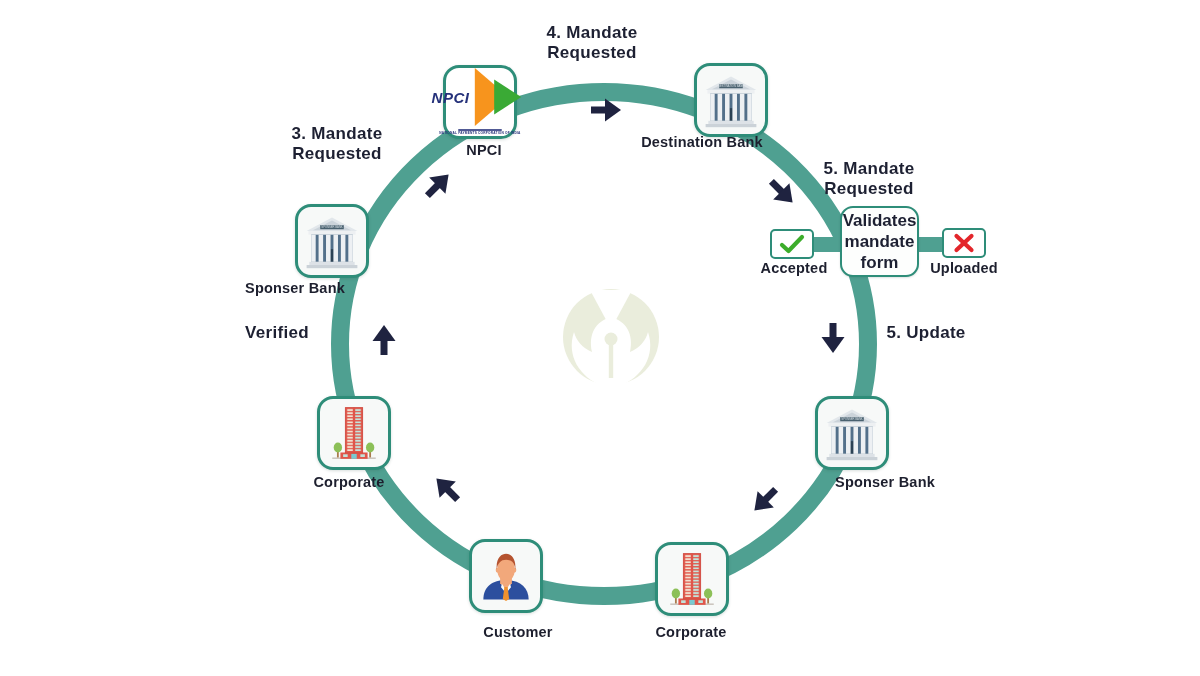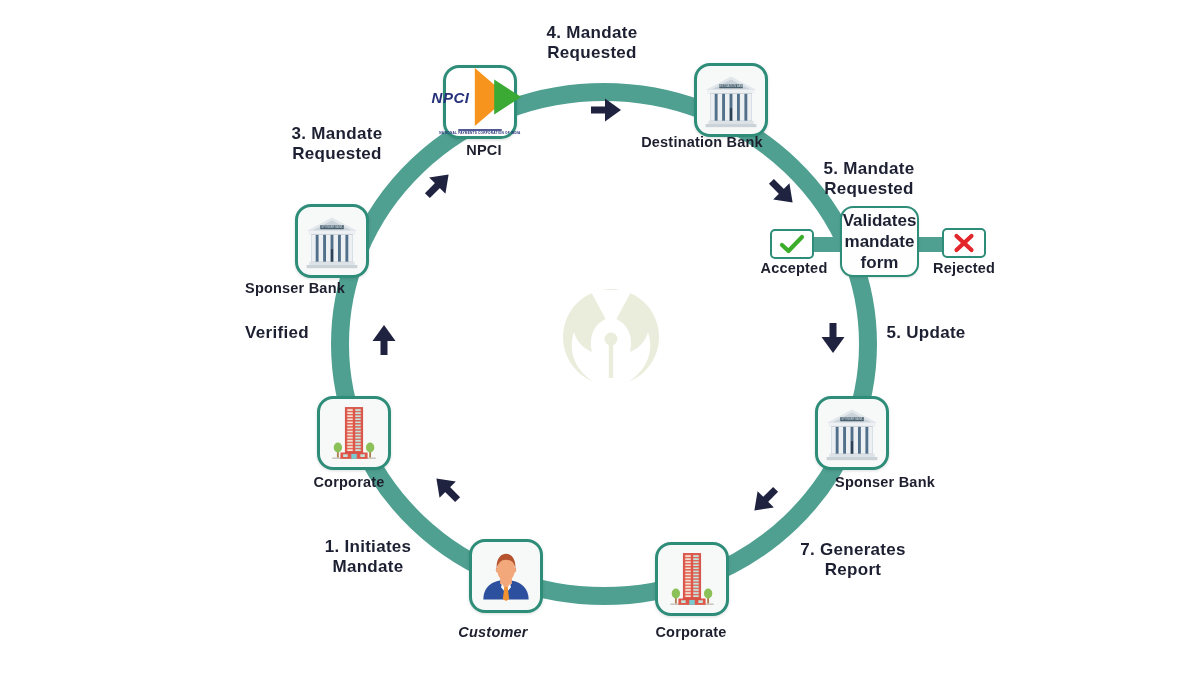--- a/index.html
+++ b/index.html
@@ -176,21 +176,21 @@
       <path d="M7 58 C7 44 17 36.5 32 36.5 C47 36.5 57 44 57 58 Z" fill="#2C4F9E"></path>
       <path d="M25.5 33 H38.5 V40 L32 47 L25.5 40 Z" fill="#F2A87B"></path>
       <path d="M27.5 40.5 L32 47.5 L36.5 40.5 L37.5 44.5 L32 51 L26.5 44.5 Z" fill="#FBFBF7"></path>
       <polygon points="30.2,44 33.8,44 35.5,57.5 32,59.5 28.5,57.5" fill="#F0922F"></polygon>
       <ellipse cx="22.8" cy="25.5" rx="2.2" ry="3" fill="#F2A87B"></ellipse>
       <ellipse cx="41.2" cy="25.5" rx="2.2" ry="3" fill="#F2A87B"></ellipse>
       <path d="M22.5 26 C22.5 13 26.5 8.5 32 8.5 C37.5 8.5 41.5 13 41.5 26 C41.5 33 37.3 37.5 32 37.5 C26.7 37.5 22.5 33 22.5 26 Z" fill="#F2A87B"></path>
       <path d="M21.8 25 C20.5 12 27 7.5 32 7.5 C37 7.5 43.5 12 42.2 25 C42 20 40 16.5 36.8 15 C33 13.3 27.5 13.8 25.2 16.8 C23.2 19 22 21.5 21.8 25 Z" fill="#B5532F"></path>
     </svg>
   </div>
-  <div class="node-label" style="left:408px;top:624px;font-style:italic;">Customer</div>
+  <div class="node-label" style="left:433px;top:624px;">Customer</div>
 
   <div class="node" style="left:655px;top:542px;">
     <svg viewBox="0 0 64 64">
       <defs>
         <pattern id="winR" width="19" height="3.4" patternUnits="userSpaceOnUse" x="22.5" y="5">
           <rect x="2" y="0.6" width="6.2" height="2" fill="#F2E0D0"></rect>
           <rect x="10.8" y="0.6" width="6.2" height="2" fill="#C4E4DB"></rect>
         </pattern>
       </defs>
       <rect x="8" y="59" width="48" height="1.6" fill="#C8C2BA"></rect>
@@ -245,48 +245,40 @@
     </svg>
   </div>
   <div class="node-label" style="left:709px;top:260px;">Accepted</div>
 
   <div class="result-box" style="left:942px;top:228px;">
     <svg width="22" height="20" viewBox="0 0 22 20">
       <line x1="3.5" y1="3" x2="18.5" y2="17" stroke="#E3262B" stroke-width="4.2" stroke-linecap="round"></line>
       <line x1="18.5" y1="3" x2="3.5" y2="17" stroke="#E3262B" stroke-width="4.2" stroke-linecap="round"></line>
     </svg>
   </div>
-  <div class="node-label" style="left:879px;top:260px;">Rejected</div>
-
-  <div class="step-label" style="left:278px;top:537px;">
-    <span>1. Initiates</span>
-    <span>Mandate</span>
-  </div>
+  <div class="node-label" style="left:879px;top:260px;">Uploaded</div>
+
   <div class="step-label" style="left:187px;top:323px;">
     <span>Verified</span>
   </div>
   <div class="step-label" style="left:247px;top:124px;">
     <span>3. Mandate</span>
     <span>Requested</span>
   </div>
   <div class="step-label" style="left:502px;top:23px;">
     <span>4. Mandate</span>
     <span>Requested</span>
   </div>
   <div class="step-label" style="left:779px;top:131px;margin-top:28px;">
     <span>5. Mandate</span>
     <span>Requested</span>
   </div>
   <div class="step-label" style="left:836px;top:323px;">
     <span>5. Update</span>
   </div>
-  <div class="step-label" style="left:763px;top:540px;">
-    <span>7. Generates</span>
-    <span>Report</span>
-  </div>
 
   <div class="arrow rot-n135" style="left:429px;top:471px;">
     <svg viewBox="0 0 36 36">
         <g fill="#1F2340">
           <rect x="3" y="14.5" width="16" height="7"></rect>
           <polygon points="17,6.5 33,18 17,29.5"></polygon>
         </g>
       </svg>
   </div>
   <div class="arrow rot-n90" style="left:366px;top:322px;">

